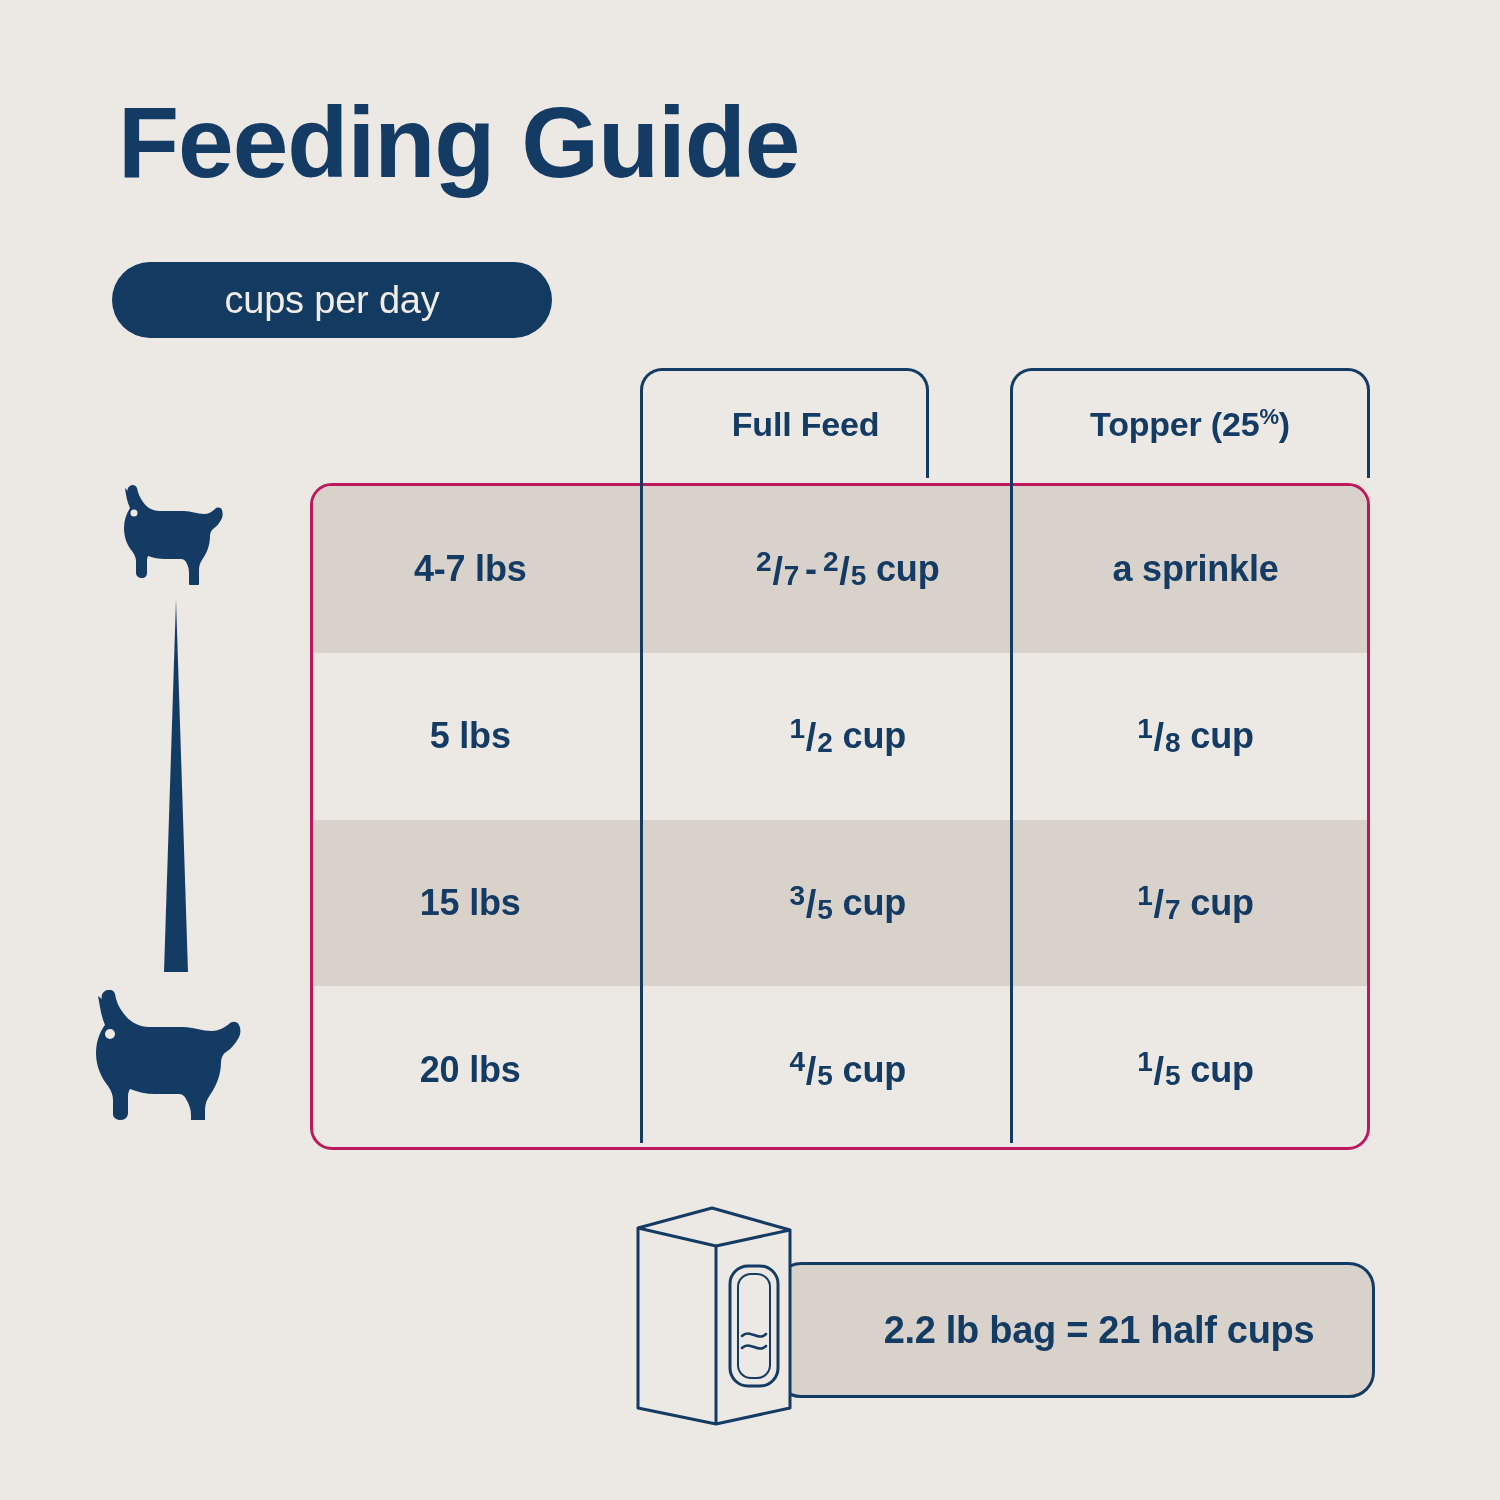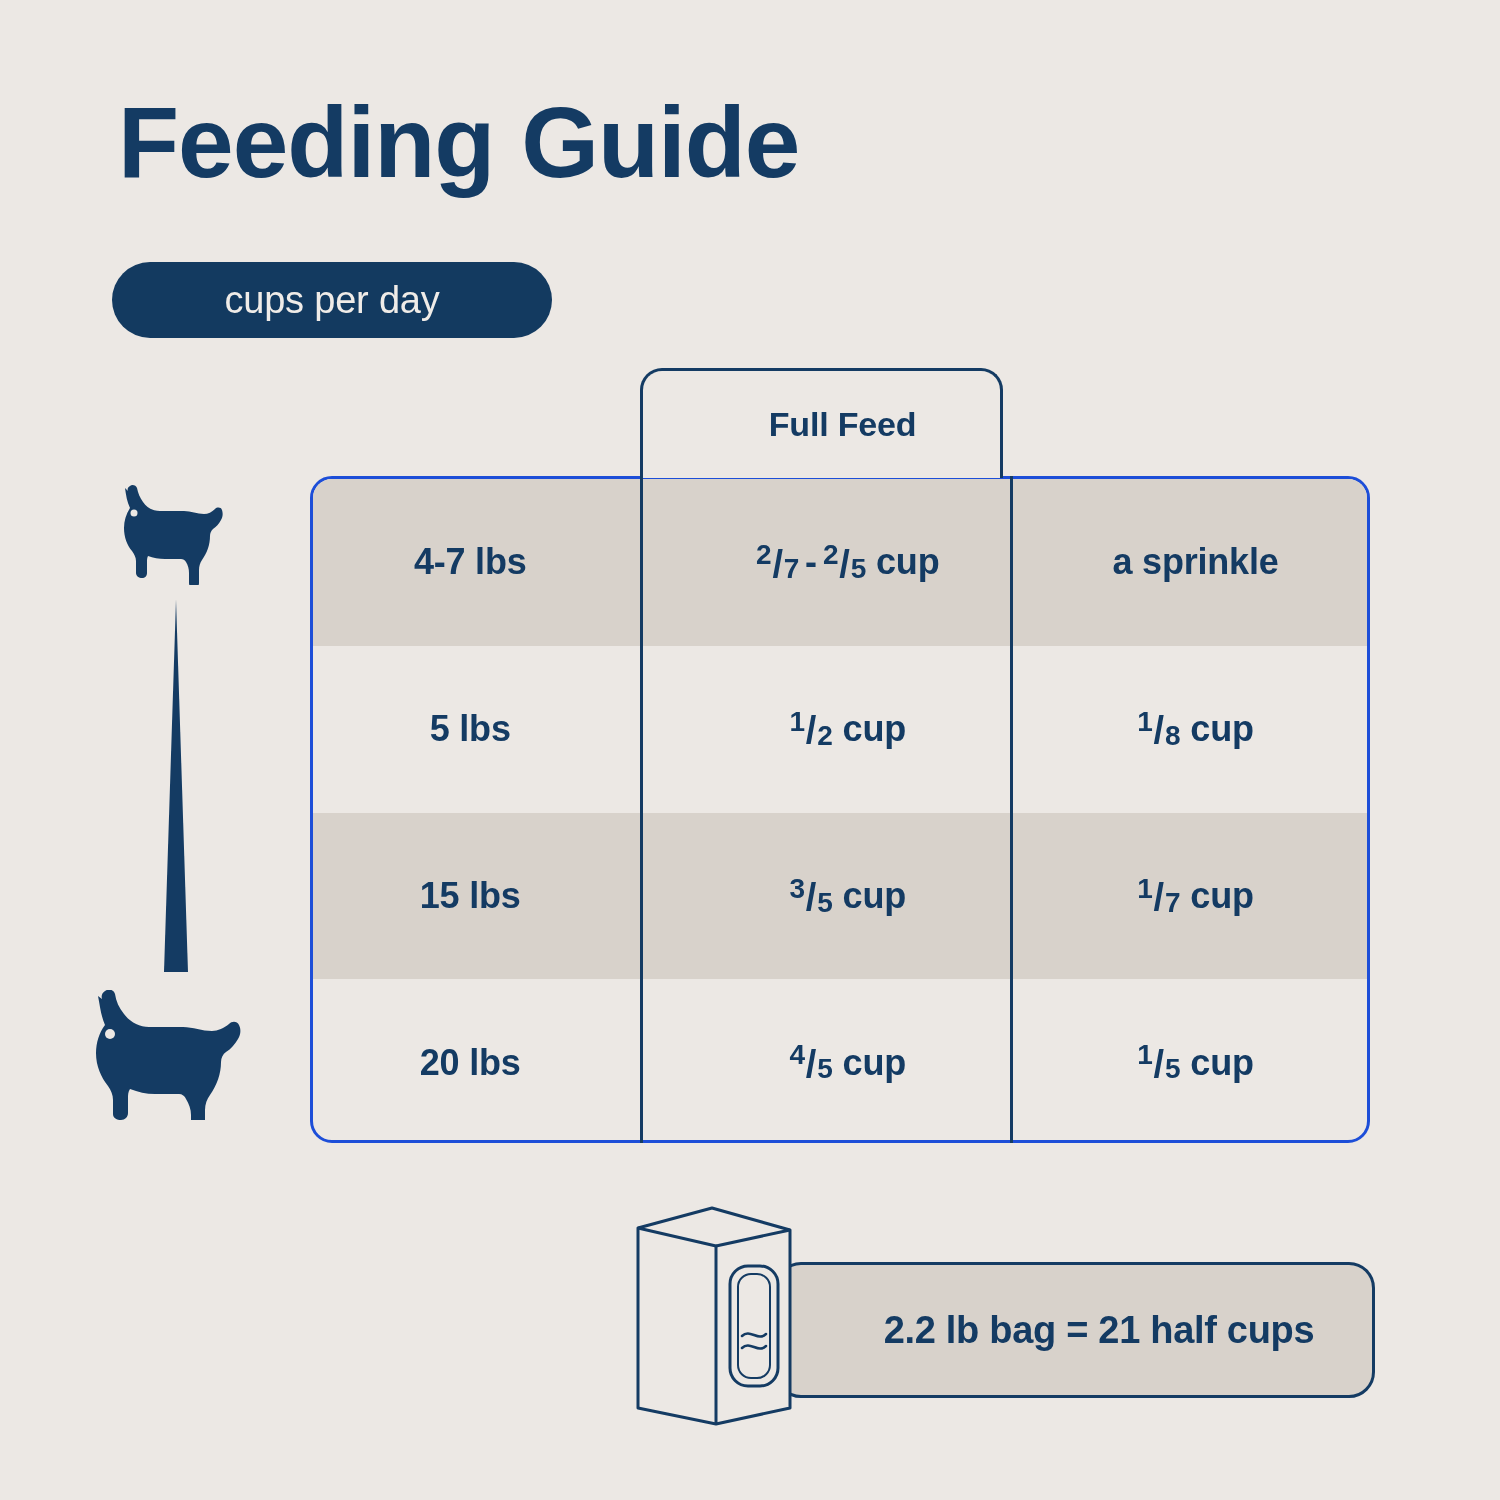--- a/index.html
+++ b/index.html
@@ -74,41 +74,41 @@
     border: 3px solid #143b63;
     border-bottom: none;
     border-radius: 22px 22px 0 0;
     display: flex;
     align-items: center;
     justify-content: center;
     box-sizing: border-box;
     background: #ece8e4;
     z-index: 3;
   }
-  .hdr-full { left: 330px; width: 363px; padding-left: 42px; }
+  .hdr-full { left: 330px; width: 289px; padding-left: 42px; }
   .hdr-topper { left: 700px; width: 360px; }
   .hdr-text {
     font-size: 34px;
     font-weight: 700;
     color: #143b63;
     letter-spacing: -0.2px;
   }
   .sup {
     font-size: 22px;
     vertical-align: super;
   }
 
   
   .tbl {
     position: absolute;
     left: 0;
-    top: 108px;
+    top: 115px;
     width: 1060px;
     height: 667px;
-    border: 3px solid #1d4ed8;
+    border: 3px solid #be185d;
     border-radius: 22px;
     box-sizing: border-box;
     overflow: hidden;
     background: #ece8e4;
   }
   .row {
     display: flex;
     height: 166.75px;
     align-items: center;
   }
@@ -218,20 +218,23 @@
       <circle cx="28" cy="44" r="5" fill="#ece8e4"></circle>
     </svg>
   </div>
 
   <div class="table-wrap">
 
     <div class="hdr hdr-full">
       <span class="hdr-text">Full Feed</span>
     </div>
 
+    <div class="hdr hdr-topper">
+      <span class="hdr-text"><span>Topper (25</span><span class="sup">%</span><span>)</span></span>
+    </div>
 
     <div class="tbl">
 
       <div class="row shaded">
         <div class="cell c-weight">4-7 lbs</div>
         <div class="cell c-full">
           <span class="frac"><span class="num">2</span><span class="sl">/</span><span class="den">7</span></span>
           <span style="padding:0 6px;">-</span>
           <span class="frac"><span class="num">2</span><span class="sl">/</span><span class="den">5</span></span>
           <span style="padding-left:10px;">cup</span>

